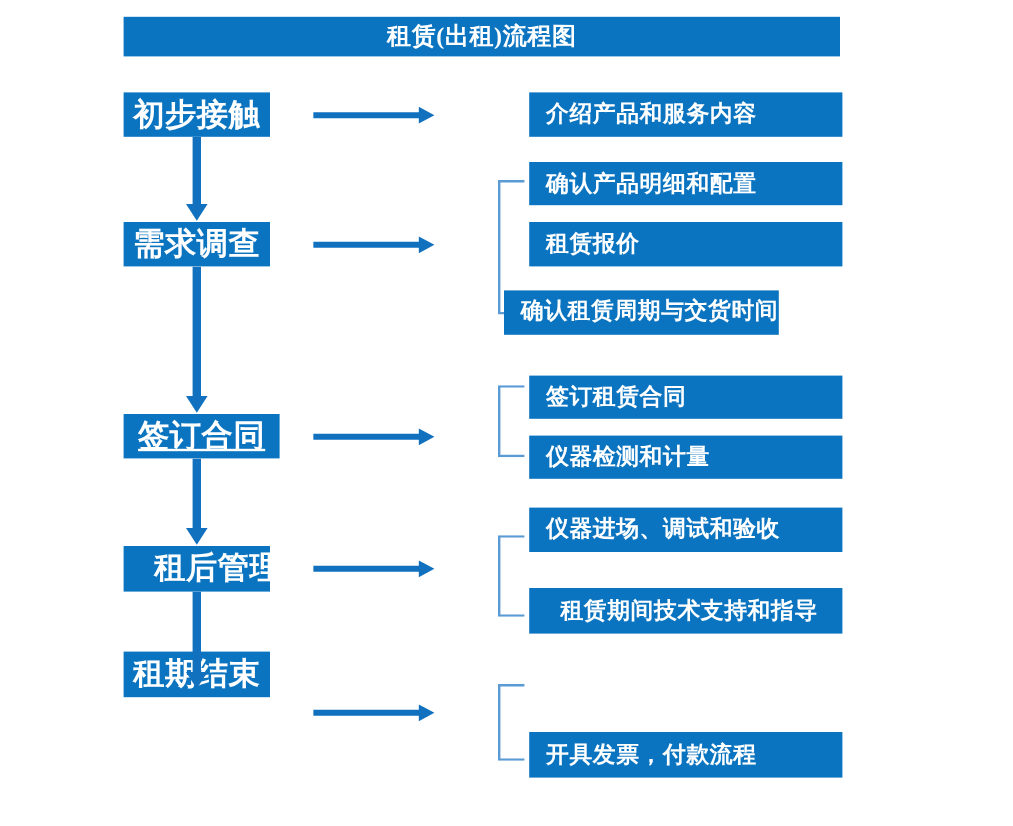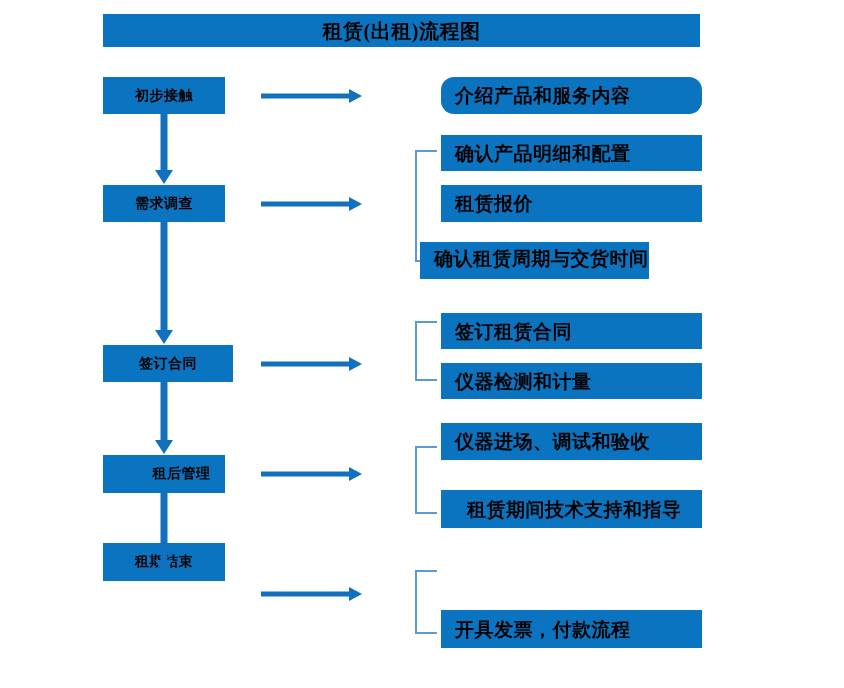--- a/index.html
+++ b/index.html
@@ -14,36 +14,36 @@
   #canvas {
     position: relative;
     width: 844px;
     height: 688px;
     background: #ffffff;
     overflow: hidden;
   }
   .box {
     position: absolute;
     background: #0B74C0;
-    color: #000000;
+    color: #ffffff;
     font-weight: bold;
     display: flex;
     align-items: center;
     box-sizing: border-box;
     letter-spacing: 0.5px;
     line-height: 1;
     white-space: nowrap;
   }
   .title-bar {
     justify-content: center;
     font-size: 20px;
   }
   .stage-box {
     justify-content: center;
-    font-size: 14px;
+    font-size: 26px;
   }
   .detail-box {
     justify-content: flex-start;
     padding-left: 14px;
     font-size: 19px;
   }
   .h-arrow {
     position: absolute;
     pointer-events: none;
   }
@@ -60,21 +60,21 @@
 <body>
 
 <div id="canvas">
 
   <div class="box title-bar" style="left:103px; top:14px; width:597px; height:33px;">租赁(出租)流程图</div>
 
   <div class="box stage-box" style="left:103px; top:77px; width:122px; height:37px;">初步接触</div>
 
   <div class="box stage-box" style="left:103px; top:185px; width:122px; height:37px;">需求调查</div>
 
-  <div class="box stage-box" style="left:103px; top:345px; width:130px; height:37px;">签订合同</div>
+  <div class="box stage-box" style="left:103px; top:345px; width:130px; height:37px;text-decoration:underline;">签订合同</div>
 
   <div class="box stage-box" style="left:103px; top:455px; width:122px; height:38px;padding-left:35px;">租后管理</div>
 
   <div class="box stage-box" style="left:103px; top:543px; width:122px; height:38px;">租期结束</div>
 
   <svg class="v-arrow" style="left:150px; top:114px; width:28px; height:72px;" viewBox="0 0 28 72">
     <line x1="14" y1="0" x2="14" y2="58" stroke="#1271BE" stroke-width="7"></line>
     <polygon points="5,56 23,56 14,70" fill="#1271BE"></polygon>
   </svg>
 
@@ -127,21 +127,21 @@
   </svg>
 
   <svg class="bracket" style="left:413px; top:446px; width:26px; height:68px;" viewBox="0 0 26 68">
     <path d="M24 1 L3 1 L3 67 L24 67" fill="none" stroke="#5B9BD5" stroke-width="2"></path>
   </svg>
 
   <svg class="bracket" style="left:413px; top:570px; width:26px; height:64px;" viewBox="0 0 26 64">
     <path d="M24 1 L3 1 L3 63 L24 63" fill="none" stroke="#5B9BD5" stroke-width="2"></path>
   </svg>
 
-  <div class="box detail-box" style="left:441px; top:77px; width:261px; height:37px;border-radius:13px;">介绍产品和服务内容</div>
+  <div class="box detail-box" style="left:441px; top:77px; width:261px; height:37px;">介绍产品和服务内容</div>
 
   <div class="box detail-box" style="left:441px; top:135px; width:261px; height:36px;">确认产品明细和配置</div>
 
   <div class="box detail-box" style="left:441px; top:185px; width:261px; height:37px;">租赁报价</div>
 
   <div class="box detail-box" style="left:420px; top:242px; width:229px; height:37px;font-family:Liberation Mono, monospace;">确认租赁周期与交货时间</div>
 
   <div class="box detail-box" style="left:441px; top:313px; width:261px; height:36px;">签订租赁合同</div>
 
   <div class="box detail-box" style="left:441px; top:363px; width:261px; height:36px;">仪器检测和计量</div>

